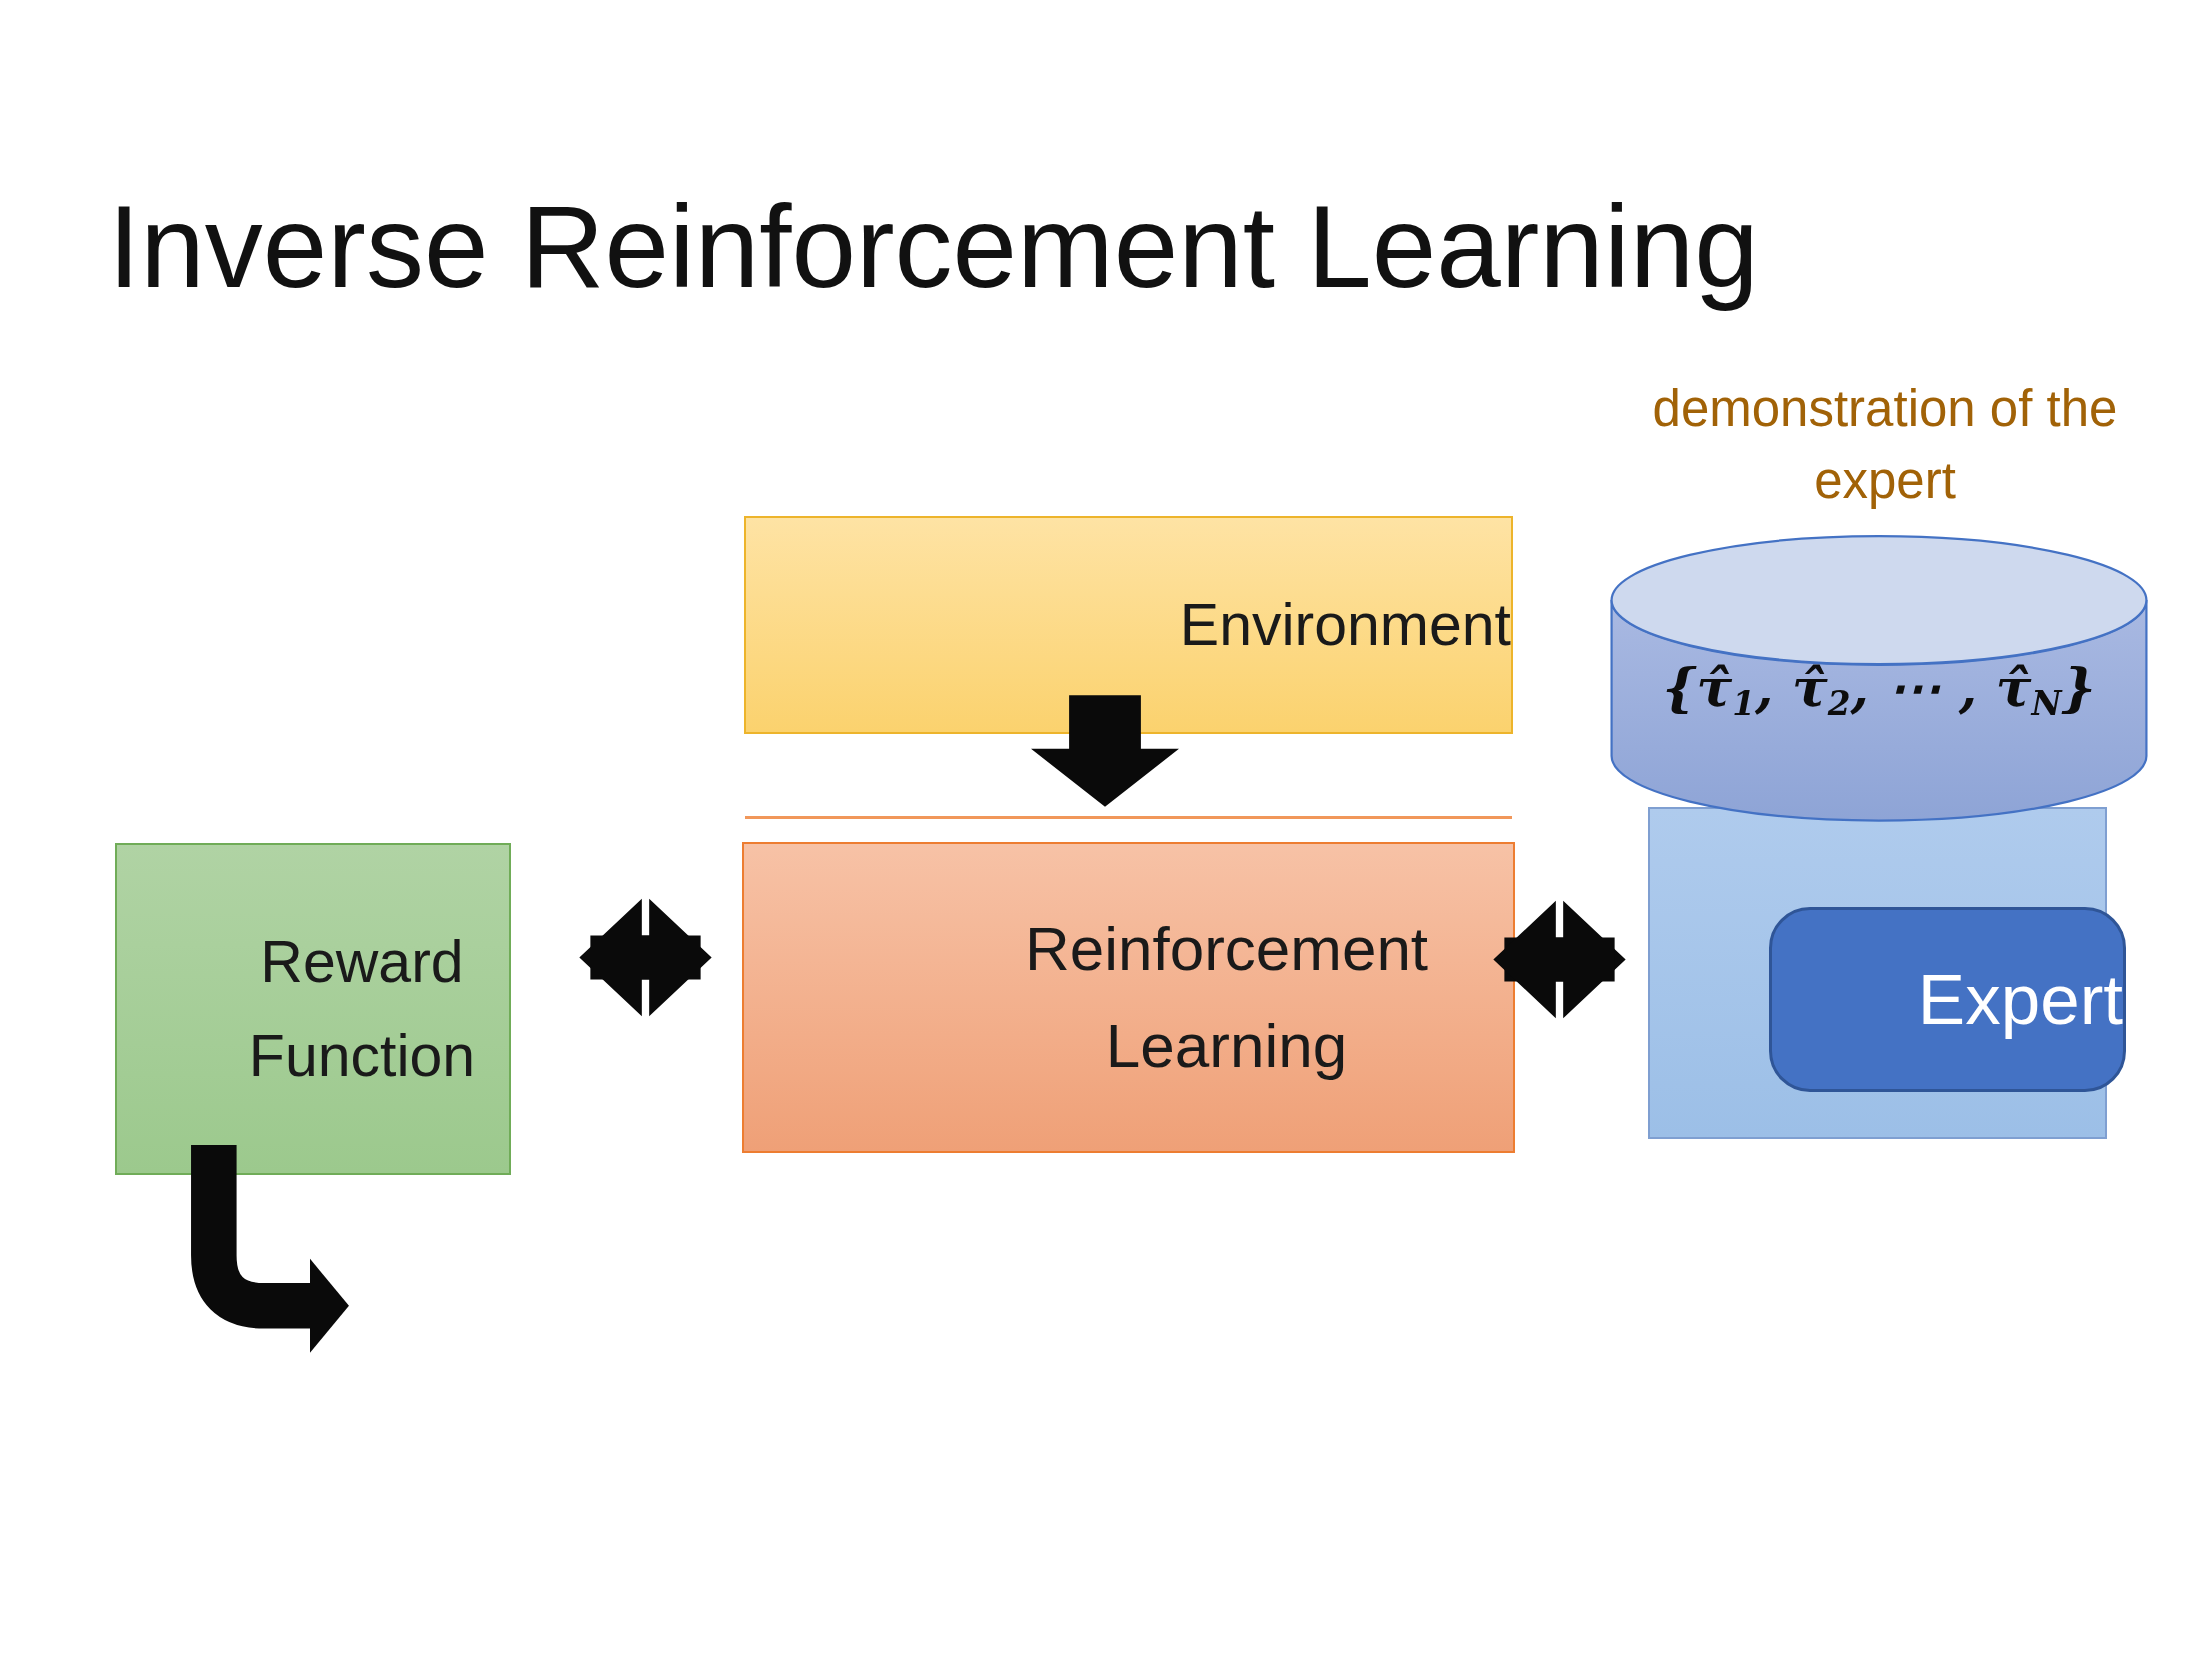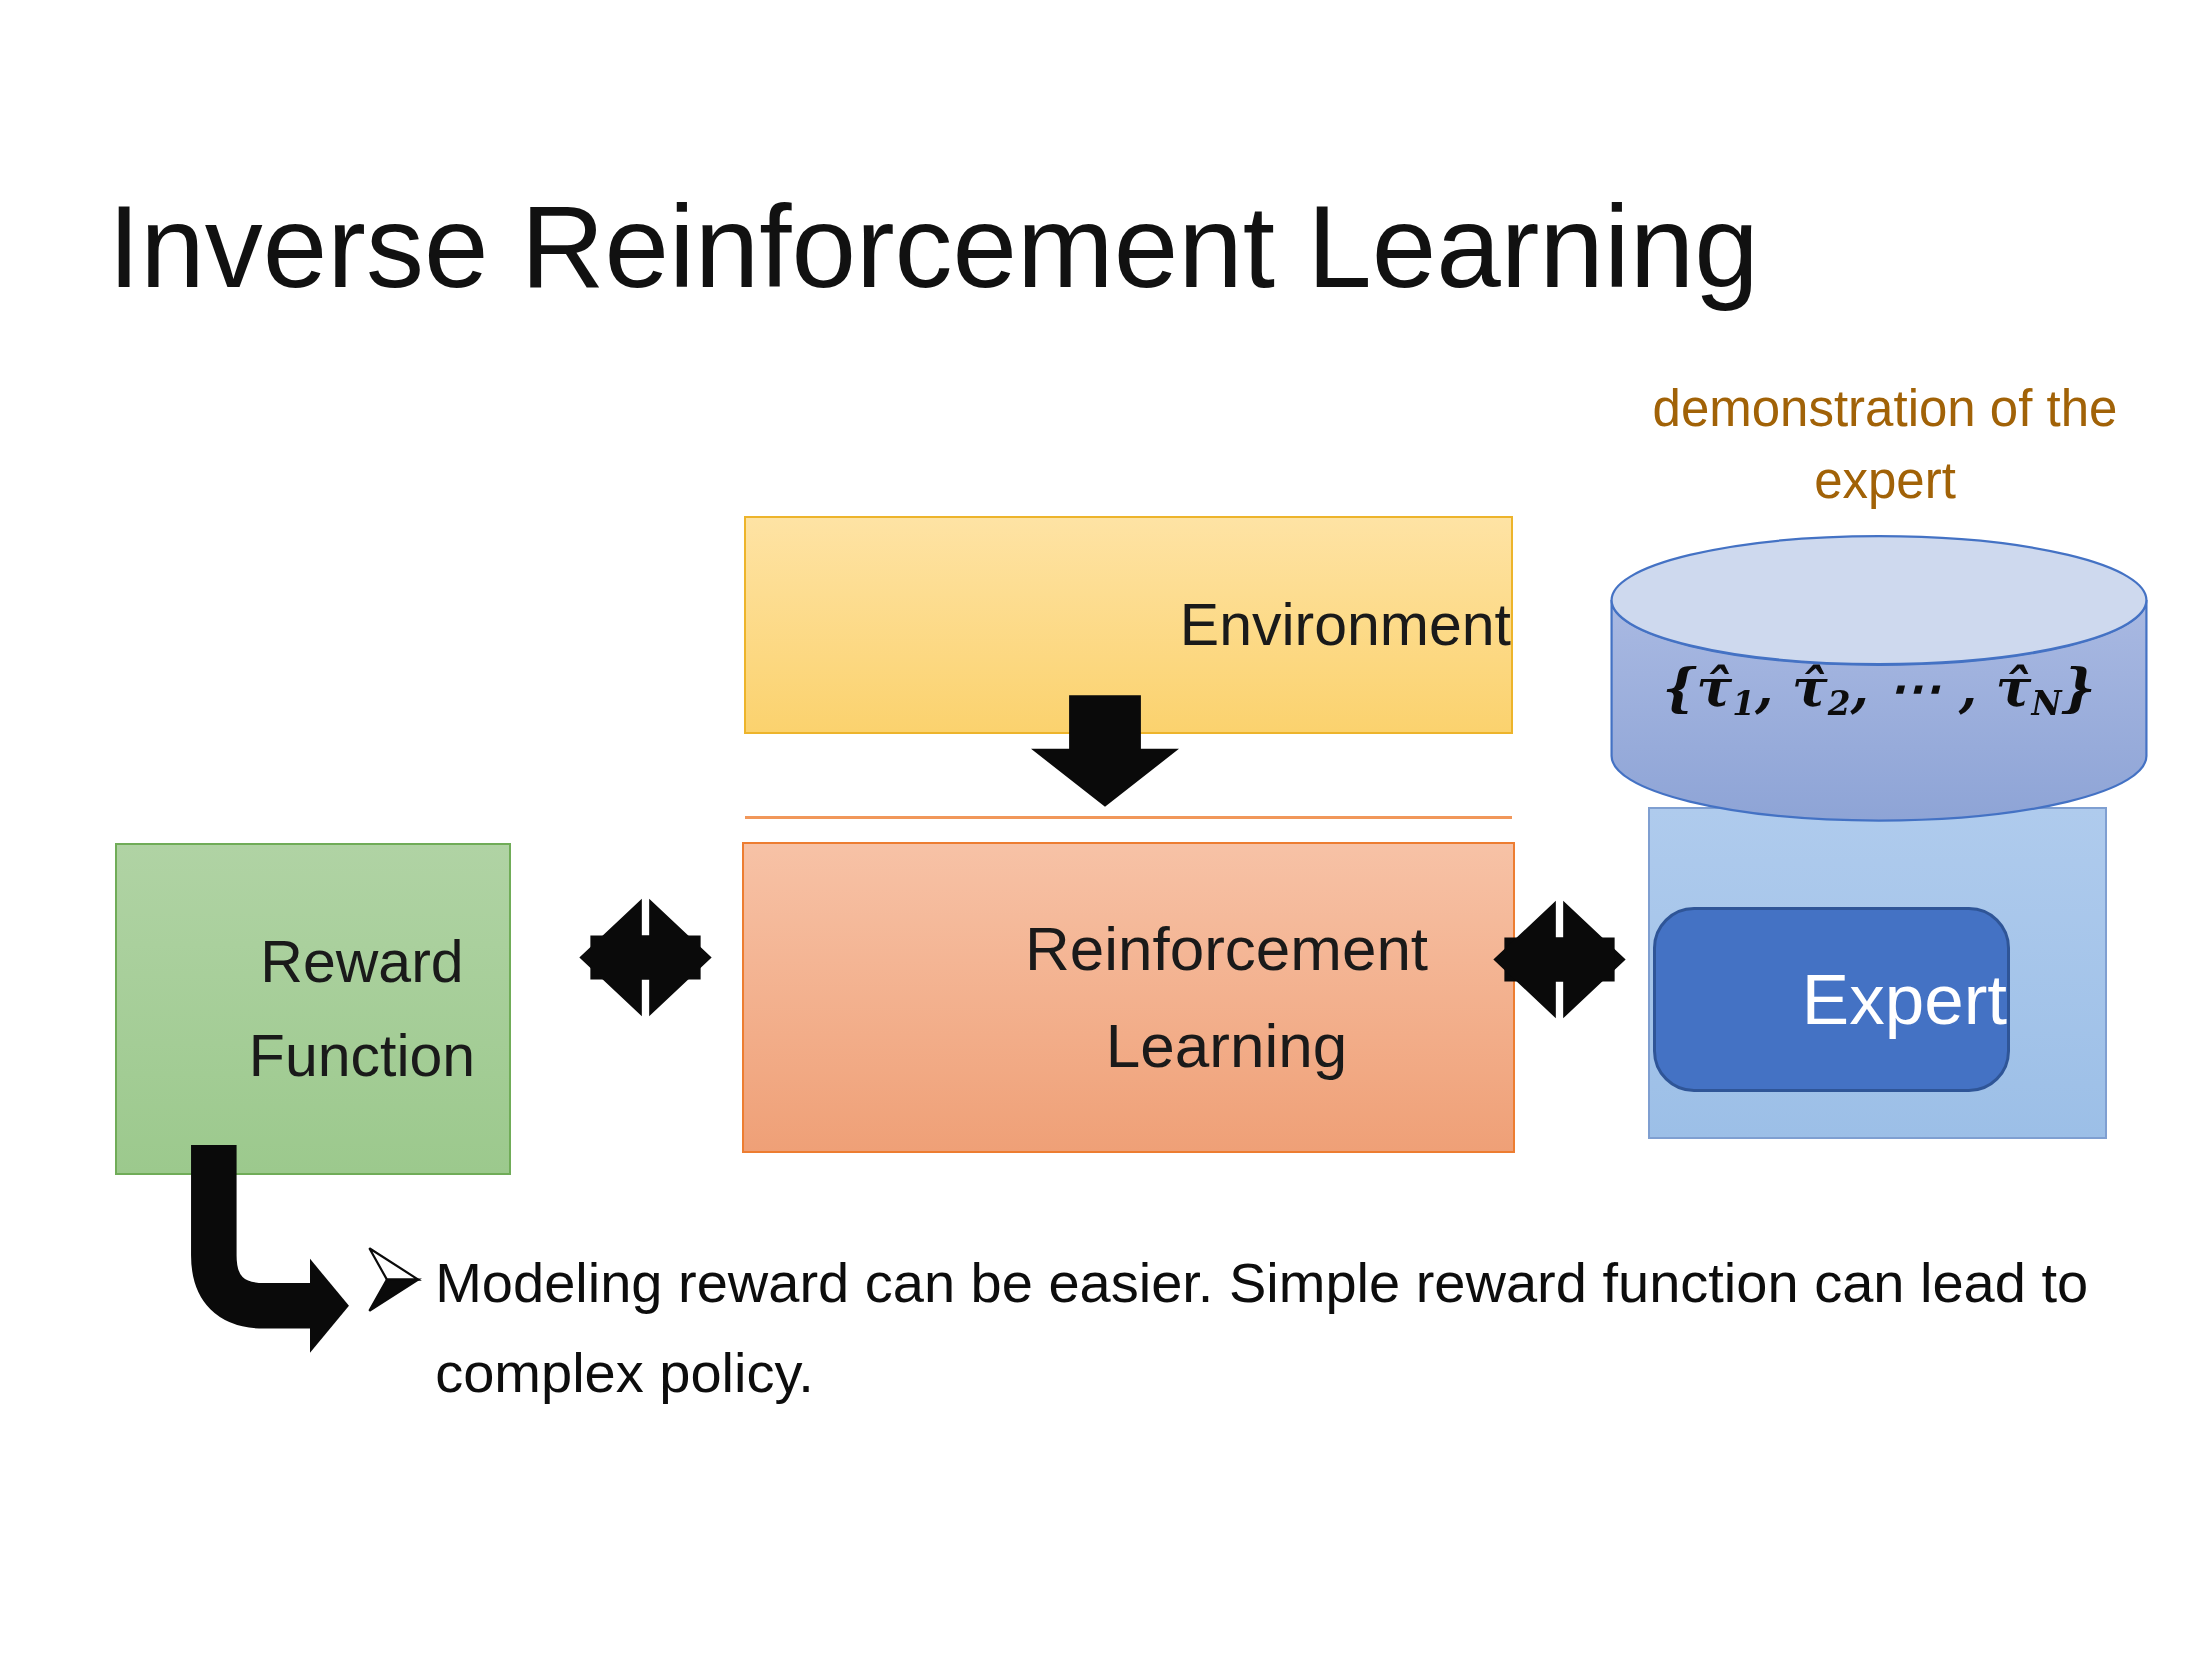--- a/index.html
+++ b/index.html
@@ -22,21 +22,21 @@
   .reward .lbl{width:294px;}
   .rl{left:742px;top:806px;width:773px;height:311px;
        background:linear-gradient(180deg,var(--rl-top),var(--rl-bottom));
        border:2.9px solid var(--rl-border);font-size:62px;line-height:1.55;}
   .rl .lbl{width:573px;}
   .rl-inner-line{left:745px;top:816px;width:767px;height:2.9px;background:var(--rl-border);opacity:.8;}
 
   .expert-bg{left:1648px;top:807px;width:459px;height:332px;
        background:linear-gradient(180deg,var(--expertbg-top),var(--expertbg-bottom));
        border:2.2px solid var(--expertbg-border);box-sizing:border-box;}
-  .expert{left:1653px;top:871px;width:357px;height:185px;border-radius:41px;
+  .expert{left:1769px;top:871px;width:357px;height:185px;border-radius:41px;
        background:var(--expert-fill);border:3.7px solid var(--expert-border);
        color:var(--expert-text);font-size:71px;}
 
   .cylinder{left:1609px;top:534px;width:540px;height:288px;}
   .formula{left:1624px;top:656px;width:510px;text-align:center;
        font-family:"DejaVu Serif",serif;font-style:italic;font-size:53px;color:#0d0d0d;white-space:nowrap;font-weight:bold;}
   .formula .sub{font-size:0.62em;vertical-align:-0.28em;}
 
   svg .ink{fill:var(--ink);stroke:none;}
   .elbow path{stroke:var(--ink);stroke-width:62;fill:none;}
@@ -102,21 +102,14 @@
 <div class="abs node expert">
   <span class="lbl">Expert</span>
 </div>
 
 <svg class="abs elbow" style="left:191px;top:1145px;" width="158" height="213" viewBox="0 0 215 290">
   <path d="M31,0 L31,150 Q31,219 100,219 L162,219"></path>
   <polygon points="162,155 215,219 162,283"></polygon>
 </svg>
 
 <ul class="abs bullets">
-    <li>
-      <svg class="bullet-glyph" viewBox="0 0 100 124">
-        <path d="M6,6 L95,63 L38,63 Z" fill="#ffffff" stroke="var(--ink)" stroke-width="4" stroke-linejoin="miter"></path>
-        <path d="M38,63 L95,63 L6,120 Z" fill="var(--ink)" stroke="var(--ink)" stroke-width="4"></path>
-      </svg>
-      <div class="bullet-text"><span>Modeling reward can be easier. Simple reward function can lead to complex policy.</span></div>
-    </li>
   </ul>
 
 
 </body></html>

